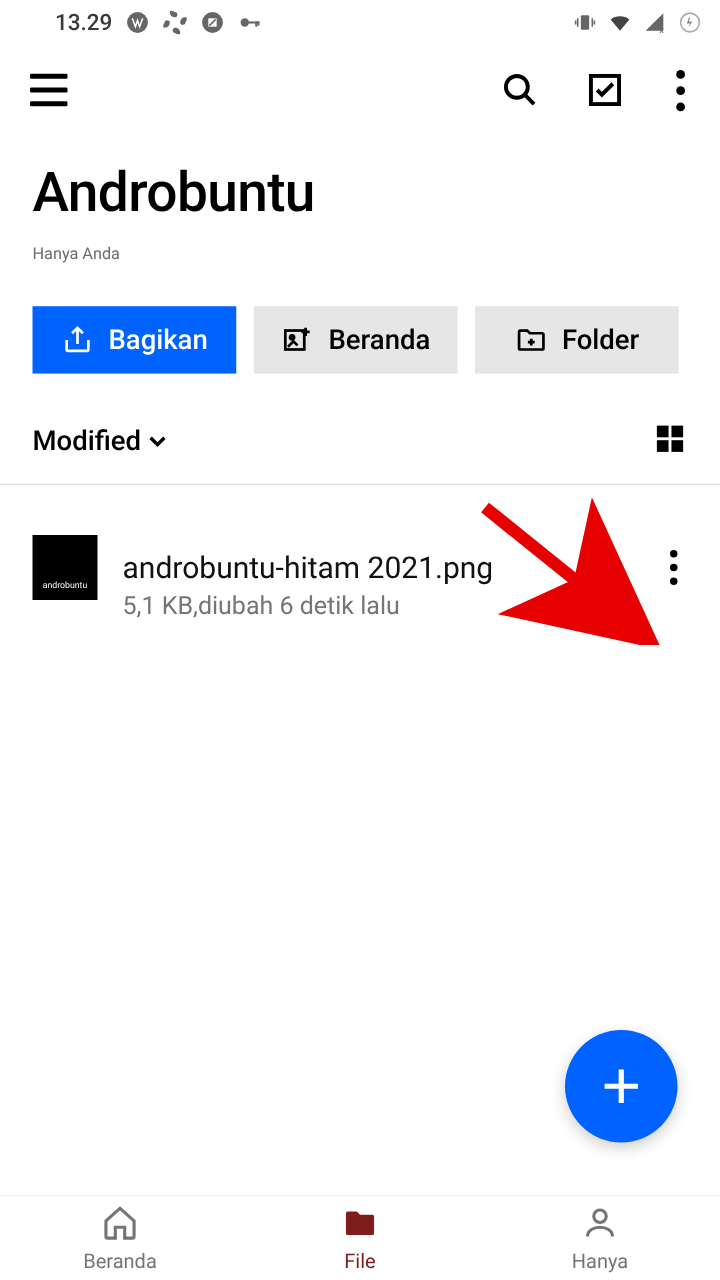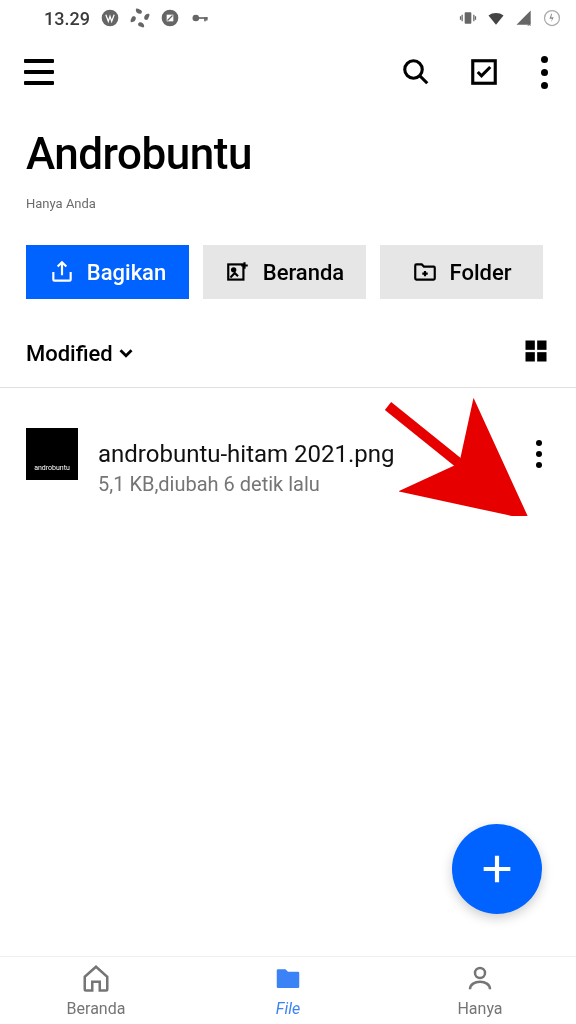--- a/index.html
+++ b/index.html
@@ -141,21 +141,21 @@
     .nav-item {
       flex:1;
       display:flex;
       flex-direction:column;
       align-items:center;
       justify-content:center;
       gap:6px;
       cursor:pointer;
       color:#757575;
     }
-    .nav-item.active { color:#3b82f6;font-style:italic; }
+    .nav-item.active { color:#7f1d1d; }
     .nav-item svg { width:30px; height:30px; }
     .nav-label { font-size:16px; }
   </style>
 </head>
 <body>
 
 <div class="status-bar">
   <div class="status-left">
     <span class="status-time">13.29</span>
     <span class="status-icon">

